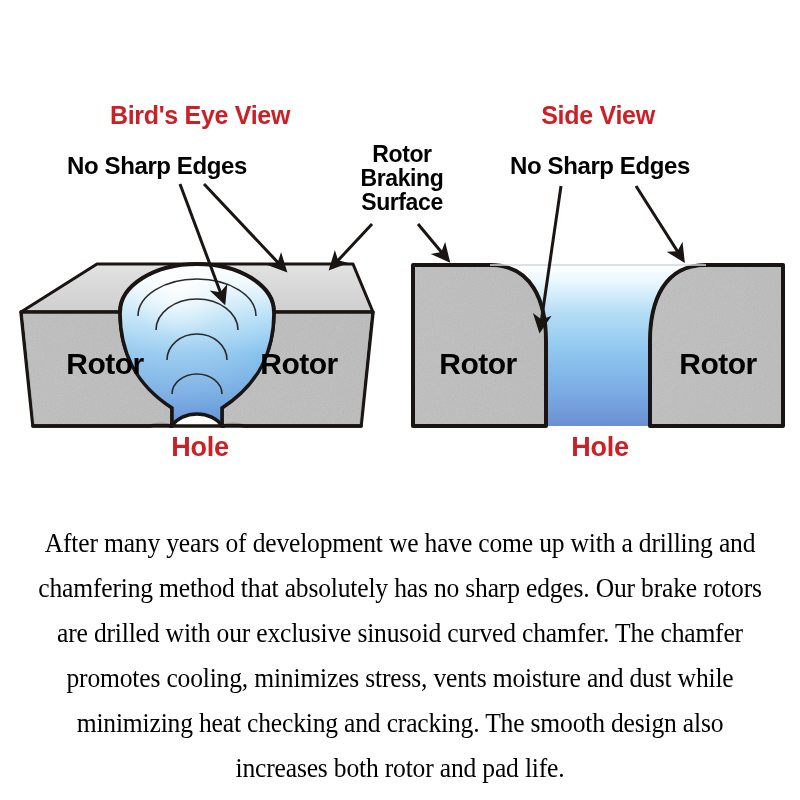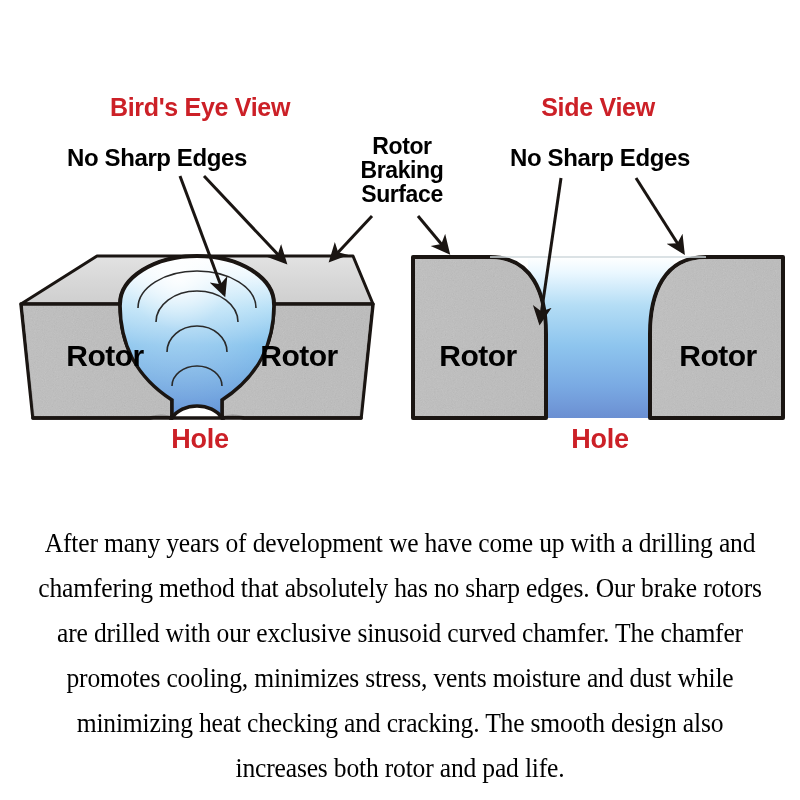--- a/index.html
+++ b/index.html
@@ -16,21 +16,21 @@
   }
   #page {
     position: relative;
     width: 800px;
     height: 800px;
     background: #ffffff;
   }
   #diagram-area {
     position: absolute;
     left: 0;
-    top: 4px;
+    top: 12px;
     width: 800px;
     height: 480px;
   }
   #diagram-svg {
     display: block;
     width: 800px;
     height: 480px;
   }
   .svg-title {
     font-family: "Liberation Sans", sans-serif;

